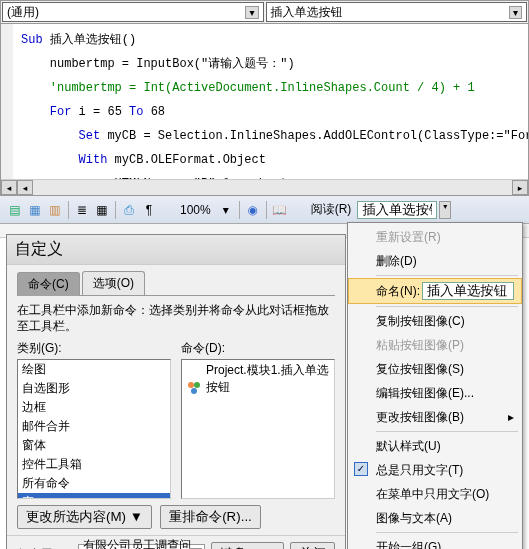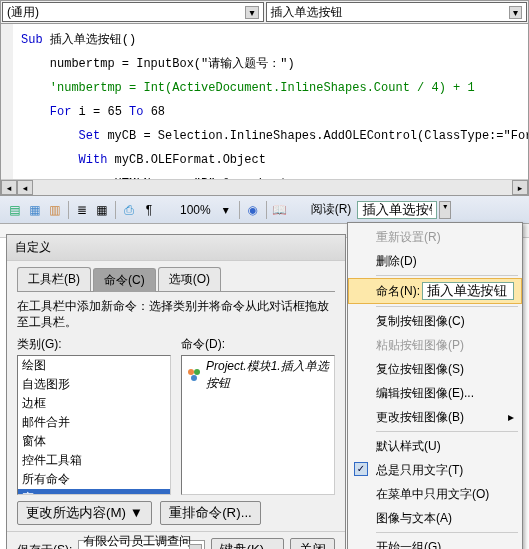--- a/index.html
+++ b/index.html
@@ -22,33 +22,33 @@
 .tb-icon { width: 18px; height: 18px; display: inline-flex; align-items: center; justify-content: center; font-size: 12px; }
 .tb-sep { width: 1px; height: 18px; background: #aaa; margin: 0 2px; }
 .tb-text { padding: 0 4px; margin-left: 16px; }
 .tb-input { border: 1px solid #7a9; background: #fff; height: 18px; padding: 0 4px; width: 80px; }
 .tb-dropdown-btn { border: 1px solid #999; background: #ddd; width: 12px; height: 18px; font-size: 8px; text-align: center; }
 
 .ruler { height: 14px; background: #f4f4f4; border-bottom: 1px solid #ccc; }
 
 
 .dialog { position: absolute; left: 6px; top: 234px; width: 340px; background: #f0f0f0; border: 1px solid #888; }
-.dialog-title { background: linear-gradient(#e8e8e8,#d8d8d8); padding: 4px 8px; font-size: 12px; border-bottom: 1px solid #ccc; }
+.dialog-title { background: linear-gradient(#e8e8e8,#d8d8d8); padding: 4px 8px; font-size: 16px; border-bottom: 1px solid #ccc; }
 .dialog-body { padding: 6px 10px; }
 .tabs { display: flex; border-bottom: 1px solid #999; }
 .tab { padding: 3px 10px; border: 1px solid #999; border-bottom: none; background: #e8e8e8; margin-right: 2px; border-radius: 3px 3px 0 0; }
 .tab.active { background: #a3a3a3; position: relative; top: 1px; }
 .dialog-text { margin: 6px 0; line-height: 16px; }
 .two-col { display: flex; gap: 10px; }
 .col { flex: 1; }
 .col-label { margin-bottom: 2px; }
 .listbox { border: 1px inset #ccc; background: #fff; height: 140px; overflow: hidden; }
 .listbox-item { padding: 1px 4px; }
 .listbox-item.sel { background: #316ac5; color: #fff; }
-.cmd-item { padding: 2px 4px; display: flex; align-items: center; gap: 4px; font-style: italic; }
+.cmd-item { padding: 2px 4px; display: flex; align-items: flex-end; gap: 4px; }
 .cmd-icon { width: 16px; height: 16px; display: inline-block; }
 .btn { border: 1px solid #888; background: #e8e8e8; padding: 2px 8px; border-radius: 2px; }
 .btn-row { display: flex; gap: 8px; margin-top: 6px; }
 .dialog-footer { display: flex; align-items: center; gap: 6px; padding: 6px 10px; border-top: 1px solid #ccc; }
 .footer-select { border: 1px solid #999; background: #fff; height: 20px; flex: 1; display: flex; align-items: center; padding: 0 4px; position: relative; }
 .footer-select::after { content: "▾"; position: absolute; right: 2px; background: #ddd; padding: 0 3px; border: 1px solid #999; font-size: 10px; }
 
 
 .menu { position: absolute; left: 347px; top: 222px; width: 176px; background: #f4f4f4; border: 1px solid #888; box-shadow: 2px 2px 4px rgba(0,0,0,0.3); padding: 2px 0; }
 .menu-item { padding: 4px 8px 4px 28px; position: relative; line-height: 16px; }
@@ -110,21 +110,20 @@
   <span class="tb-text">阅读(R)</span>
   <input class="tb-input" value="插入单选按钮" style="">
   <span class="tb-dropdown-btn">▾</span>
 </div>
 <div class="ruler"></div>
 
 <div class="dialog">
   <div class="dialog-title">自定义</div>
   <div class="dialog-body">
     <div class="tabs" id="tabs">
-        <div class="tab">工具栏(B)</div>
         <div class="tab active">命令(C)</div>
         <div class="tab">选项(O)</div>
       </div>
     <div class="dialog-text">在工具栏中添加新命令：选择类别并将命令从此对话框拖放至工具栏。</div>
     <div class="two-col">
       <div class="col">
         <div class="col-label">类别(G):</div>
         <div class="listbox" id="catlist">
             <div class="listbox-item">绘图</div>
             <div class="listbox-item">自选图形</div>

